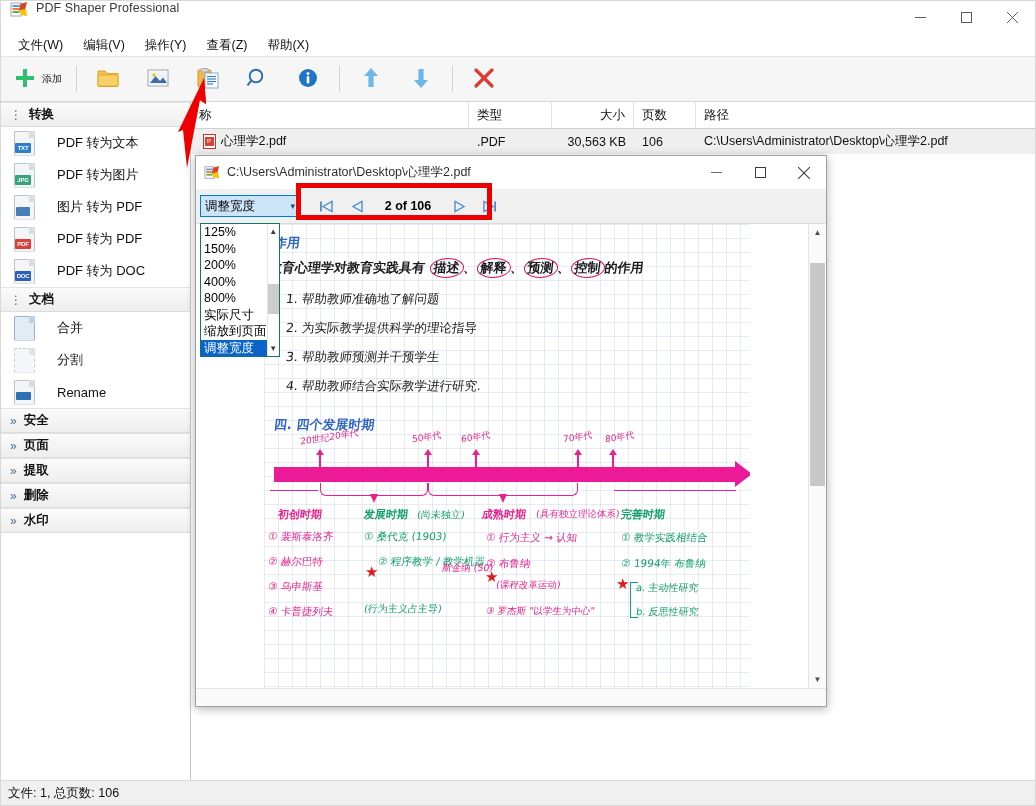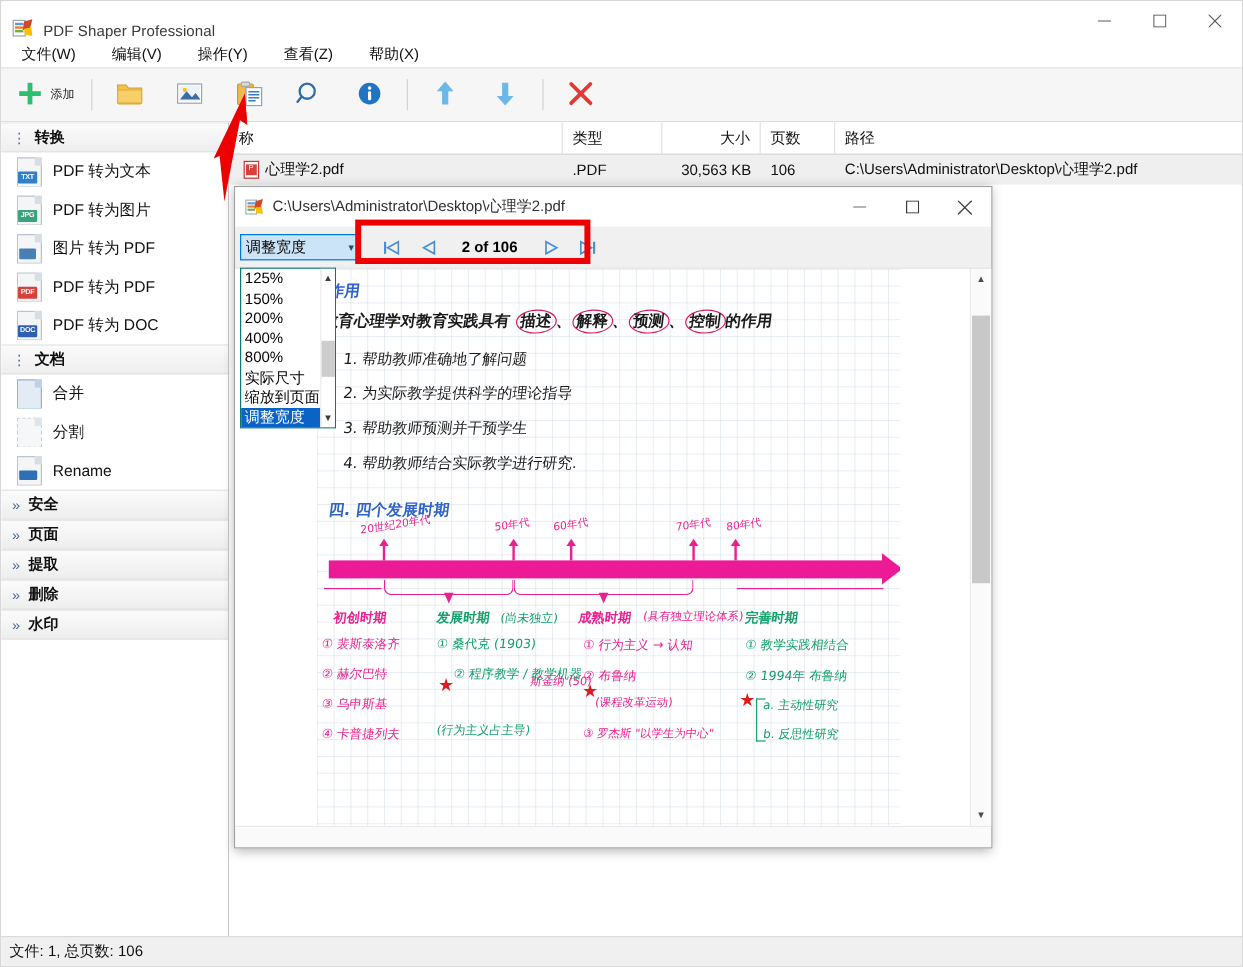--- a/index.html
+++ b/index.html
@@ -10,30 +10,30 @@
     font-size:12px;
     color:#000;
     overflow:hidden;
     position:relative;
   }
   
   #app{position:absolute;inset:0;display:flex;flex-direction:column;background:#fff;
        border:1px solid #d8d8d8;box-sizing:border-box;}
 
   
-  .titlebar{height:32px;display:flex;align-items:flex-end;background:#ffffff;
+  .titlebar{height:32px;display:flex;align-items:flex-start;background:#ffffff;
             border-bottom:1px solid #ffffff;flex:0 0 32px;}
   .titlebar .app-icon{width:18px;height:18px;margin:0 8px 0 9px;position:relative;}
   .titlebar .title{font-size:12.5px;color:#3a3a3a;letter-spacing:.1px;}
   .winbtns{margin-left:auto;display:flex;height:32px;}
   .winbtn{width:46px;height:32px;display:flex;align-items:center;justify-content:center;
           font-size:12px;color:#5a5a5a;}
 
   
-  .menubar{height:22px;display:flex;align-items:center;padding-left:8px;gap:12px;
+  .menubar{height:22px;display:flex;align-items:center;padding-left:8px;gap:2px;
            background:#fff;flex:0 0 22px;}
   .menuitem{padding:2px 9px;font-size:12.5px;color:#101010;}
 
   
   .toolbar{height:44px;display:flex;align-items:center;background:#f6f6f6;
            border-top:1px solid #e4e4e4;border-bottom:1px solid #d6d6d6;flex:0 0 44px;
            padding-left:6px;gap:2px;}
   .tbtn{height:38px;min-width:34px;display:flex;align-items:center;justify-content:center;
         gap:6px;padding:0 7px;border-radius:2px;}
   .tbtn .lbl{font-size:10px;color:#1b1b1b;}
@@ -43,21 +43,21 @@
   .body{flex:1;display:flex;min-height:0;}
 
   
   .sidebar{width:189px;flex:0 0 189px;background:#fff;border-right:1px solid #c8c8c8;
            overflow:hidden;display:flex;flex-direction:column;}
   .grp{display:flex;align-items:center;gap:7px;height:23px;padding-left:9px;
        background:linear-gradient(#fbfbfb,#eeeeee);border-top:1px solid #e3e3e3;
        border-bottom:1px solid #dcdcdc;}
   .grp .chev{color:#4a6a92;font-size:12px;line-height:1;}
   .grp .gl{font-size:12.5px;font-weight:bold;color:#101010;}
-  .sbitem{display:flex;align-items:center;gap:9px;height:32px;padding-left:13px;}
+  .sbitem{display:flex;align-items:center;gap:22px;height:32px;padding-left:13px;}
   .sbitem .sl{font-size:13px;color:#101010;}
   .docicon{width:21px;height:25px;position:relative;flex:0 0 21px;}
   .docicon .pg{position:absolute;inset:0;background:#f3f5f7;border:1px solid #b9c4cd;
                border-radius:1px;
                clip-path:polygon(0 0,72% 0,100% 26%,100% 100%,0 100%);}
   .docicon .fold{position:absolute;right:0;top:0;width:6px;height:7px;background:#d6dde3;}
   .docicon .tag{position:absolute;left:1px;bottom:3px;width:16px;height:10px;border-radius:1px;
                 color:#fff;font-size:6px;font-weight:bold;display:flex;align-items:center;
                 justify-content:center;letter-spacing:-.2px;font-family:"Liberation Sans",sans-serif;}
 

